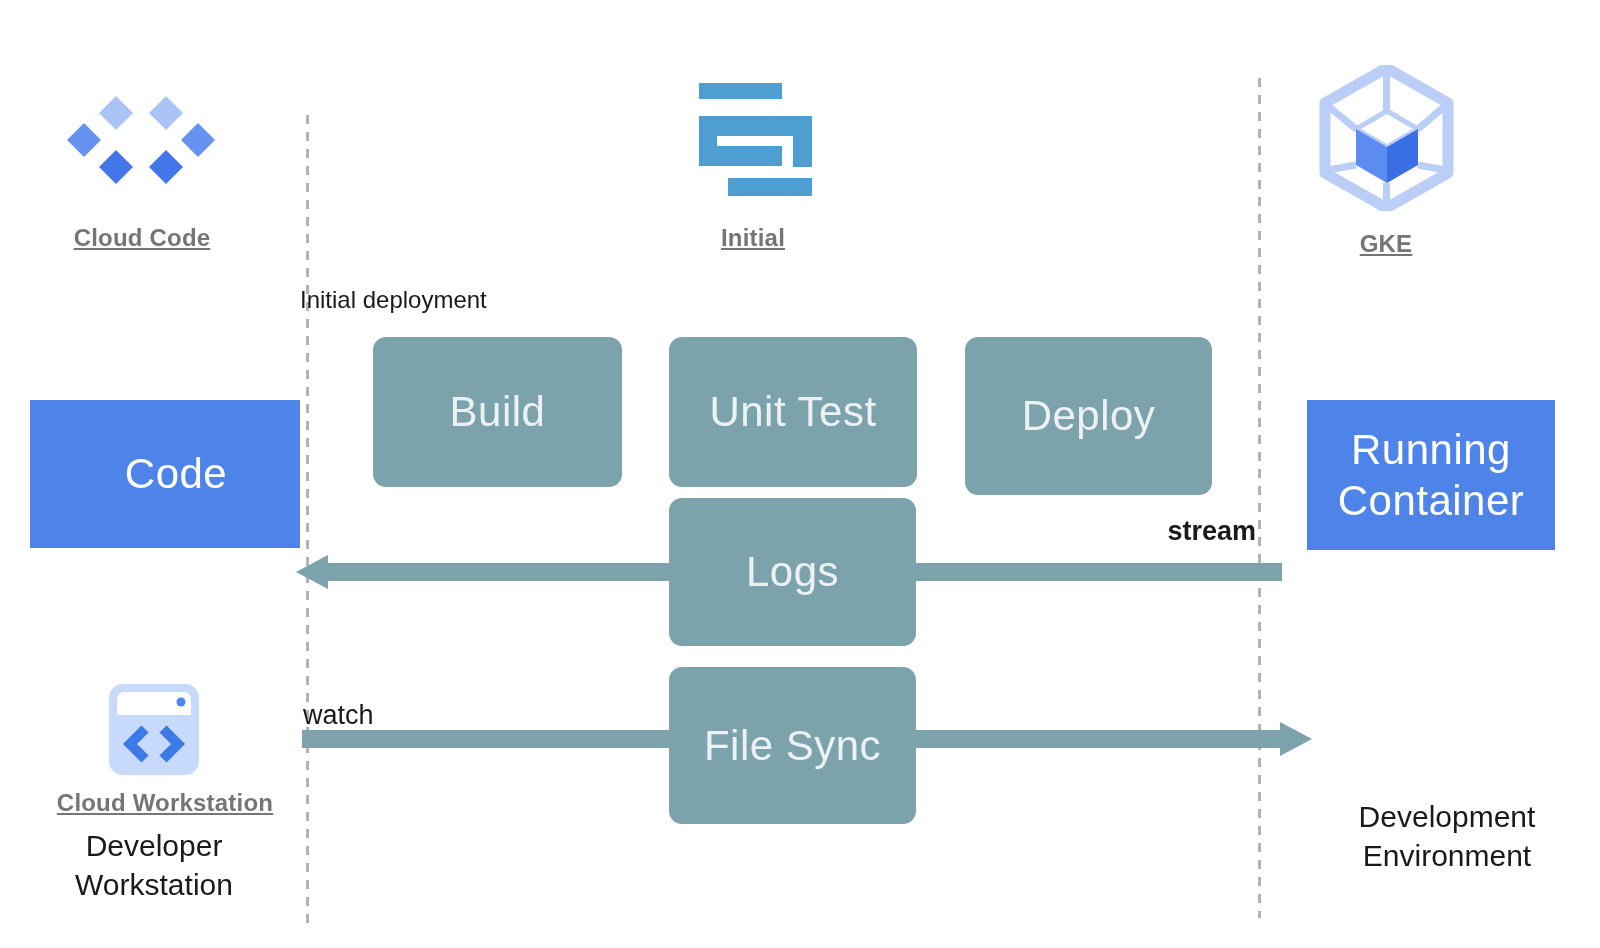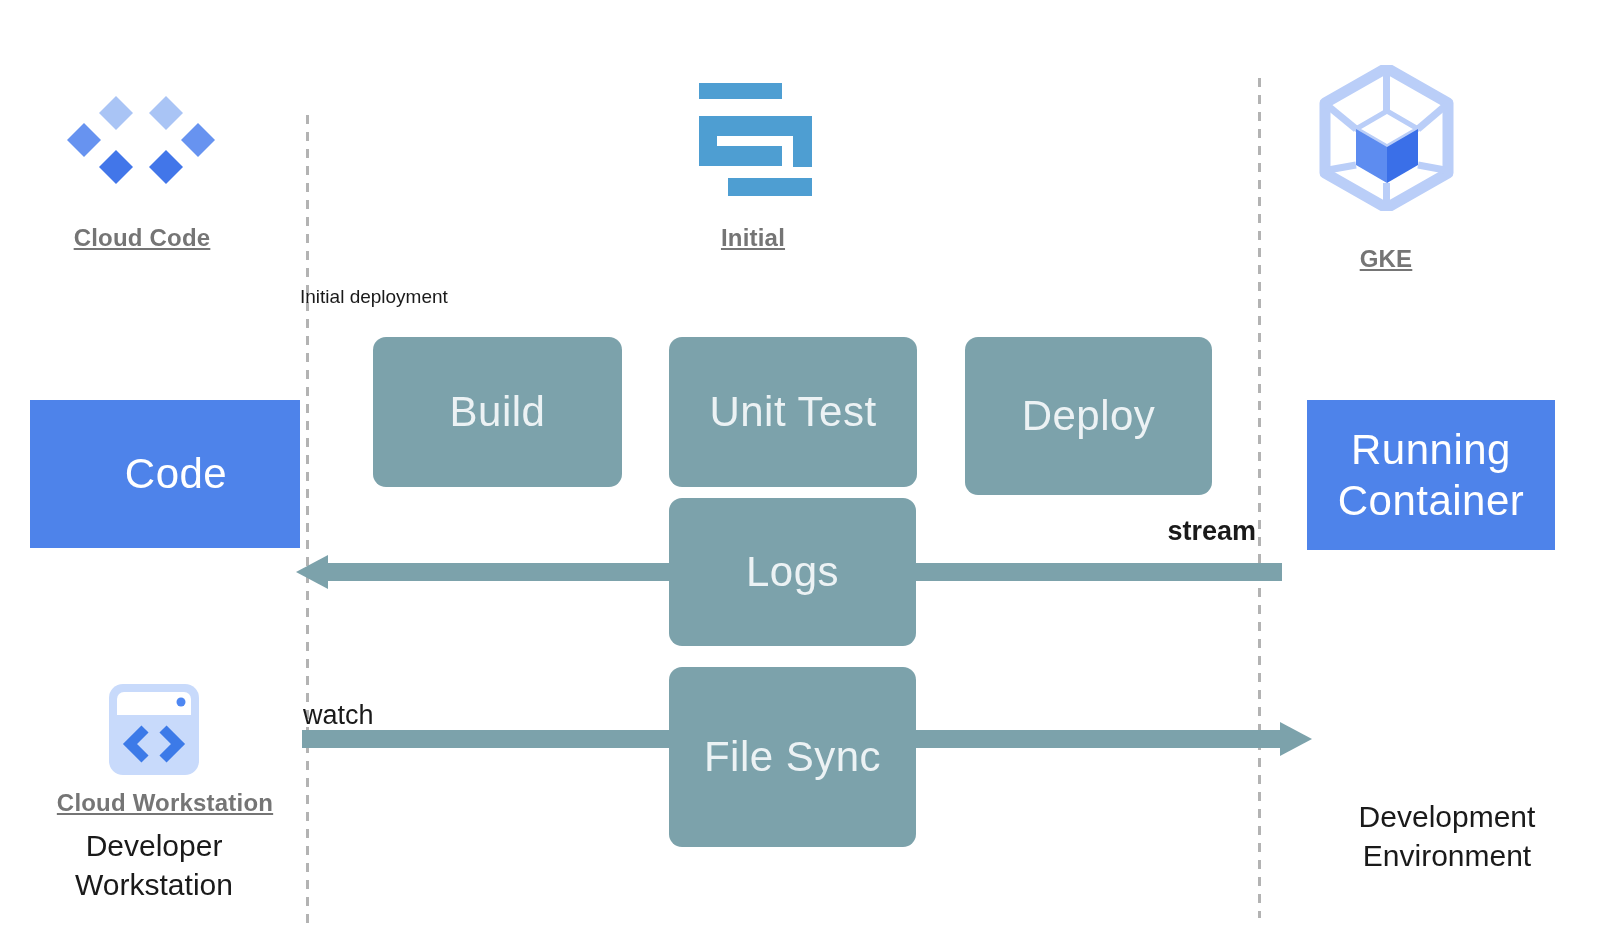--- a/index.html
+++ b/index.html
@@ -23,45 +23,45 @@
   .icon-ws{left:109px;top:684px;}
 
   .hlabel{
     position:absolute;width:200px;text-align:center;
     font-weight:bold;font-size:24px;color:var(--color-gray-label);
     letter-spacing:0.2px;
     text-decoration:underline;
   }
   .hlabel-cc{left:42px;top:224px;}
   .hlabel-sk{left:653px;top:224px;}
-  .hlabel-gke{left:1286px;top:230px;margin-top:15px;}
+  .hlabel-gke{left:1286px;top:230px;}
   .hlabel-ws{left:40px;top:789px;width:250px;}
 
   
   .node{
     position:absolute;display:flex;align-items:center;justify-content:center;
     text-align:center;font-size:42px;letter-spacing:0.5px;
   }
   .node.teal{background:var(--color-teal);color:var(--color-box-text);border-radius:13px;}
   .node.blue{background:var(--color-blue);color:#ffffff;line-height:1.22;}
   .node-code{left:30px;top:400px;width:248px;height:148px;padding-left:22px;}
   .node-build{left:373px;top:337px;width:249px;height:150px;}
   .node-unit-test{left:669px;top:337px;width:248px;height:150px;}
   .node-deploy{left:965px;top:337px;width:247px;height:158px;}
   .node-logs{left:669px;top:498px;width:247px;height:148px;}
-  .node-file-sync{left:669px;top:667px;width:247px;height:180px;}
+  .node-file-sync{left:669px;top:667px;width:247px;height:157px;}
   .node-running{left:1307px;top:400px;width:248px;height:150px;padding:0 18px;box-sizing:border-box;}
 
   
   .arrow{position:absolute;color:var(--color-teal);}
   .arrow-logs{left:296px;top:553px;}
   .arrow-sync{left:302px;top:720px;}
 
   
-  .ann{position:absolute;color:var(--color-black-text);font-size:19px;}
+  .ann{position:absolute;color:var(--color-black-text);font-size:24px;}
   .ann-initial{left:300px;top:286px;}
   .ann-watch{left:303px;top:700px;font-size:27px;}
   .ann-stream{left:1056px;top:516px;width:200px;text-align:right;font-size:27px;font-weight:bold;}
 
   
   .flabel{
     position:absolute;text-align:center;font-size:30px;line-height:39px;
     color:var(--color-black-text);
   }
   .flabel-dev-ws{left:29px;top:826px;width:250px;}

